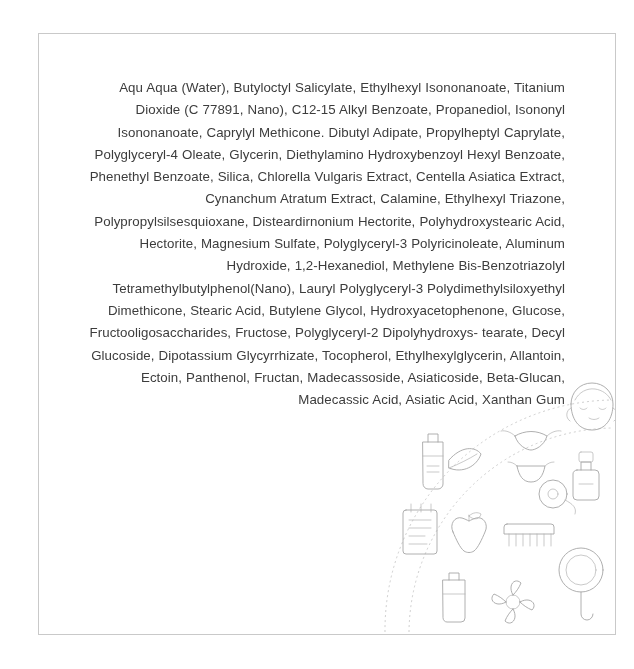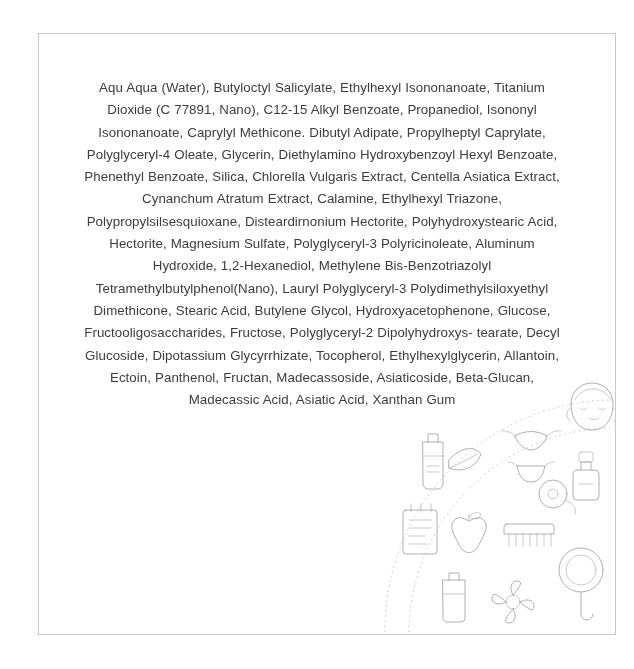--- a/index.html
+++ b/index.html
@@ -40,21 +40,21 @@
 
   #ingredients-text {
     position: absolute;
     left: 40px;
     top: 43px;
     width: 486px;
     font-size: 13.3px;
     line-height: 22.3px;
     color: #3c3c3c;
     letter-spacing: 0.05px;
-    text-align: center;
+    text-align: right;
     white-space: pre-wrap;
     word-spacing: 0.3px;
   }
 
   
   #decor {
     position: absolute;
     right: 0px;
     bottom: 0px;
     width: 240px;

